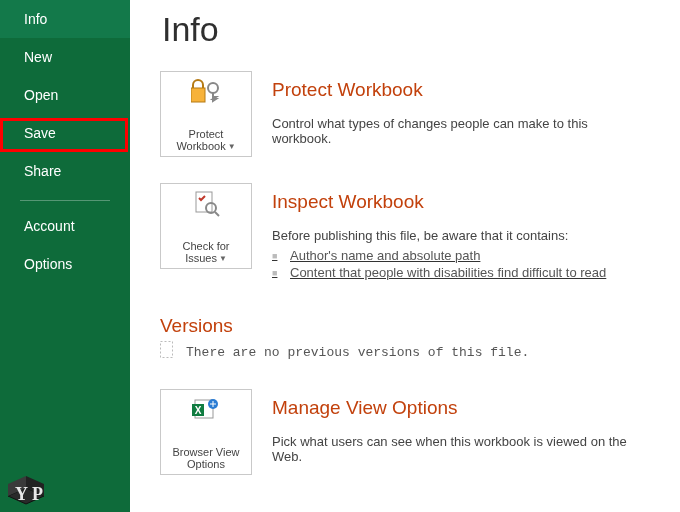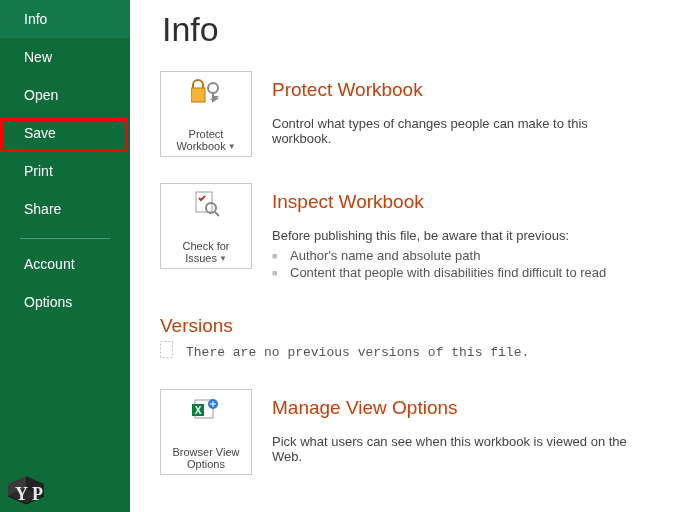--- a/index.html
+++ b/index.html
@@ -98,20 +98,21 @@
   }
   .section-desc {
     font-size: 13px;
     color: #444;
     margin-top: 15px;
   }
   .bullets {
     margin: 4px 0 0 0;
     padding: 0;
     list-style: none;
+    text-decoration: underline;
   }
   .bullets li {
     font-size: 13px;
     color: #555;
     padding: 1px 0;
     display: flex;
     align-items: center;
   }
   .bullets li::before {
     content: "■";
@@ -144,23 +145,20 @@
       <span>Info</span>
     </div>
   <div class="sidebar-item">
       <span>New</span>
     </div>
   <div class="sidebar-item">
       <span>Open</span>
     </div>
   <div class="sidebar-item">
       <span>Save</span>
-    </div>
-  <div class="sidebar-item">
-      <span>Print</span>
     </div>
   <div class="sidebar-item">
       <span>Share</span>
     </div>
 
   <div class="sidebar-divider"></div>
 
   <div class="sidebar-item">
       <span>Account</span>
     </div>
@@ -205,21 +203,21 @@
           <line x1="24" y1="22" x2="28" y2="26" stroke="#888" stroke-width="2"></line>
         </svg>
       </span>
       <div>
         <span>Check for</span><br>
         <span>Issues</span><span class="dd">▼</span>
       </div>
     </div>
     <div class="section-body">
       <div class="section-title">Inspect Workbook</div>
-      <div class="section-desc">Before publishing this file, be aware that it previous:</div>
+      <div class="section-desc">Before publishing this file, be aware that it contains:</div>
       <ul class="bullets">
         <li>
             <span>Author's name and absolute path</span>
           </li>
         <li>
             <span>Content that people with disabilities find difficult to read</span>
           </li>
       </ul>
     </div>
   </div>

